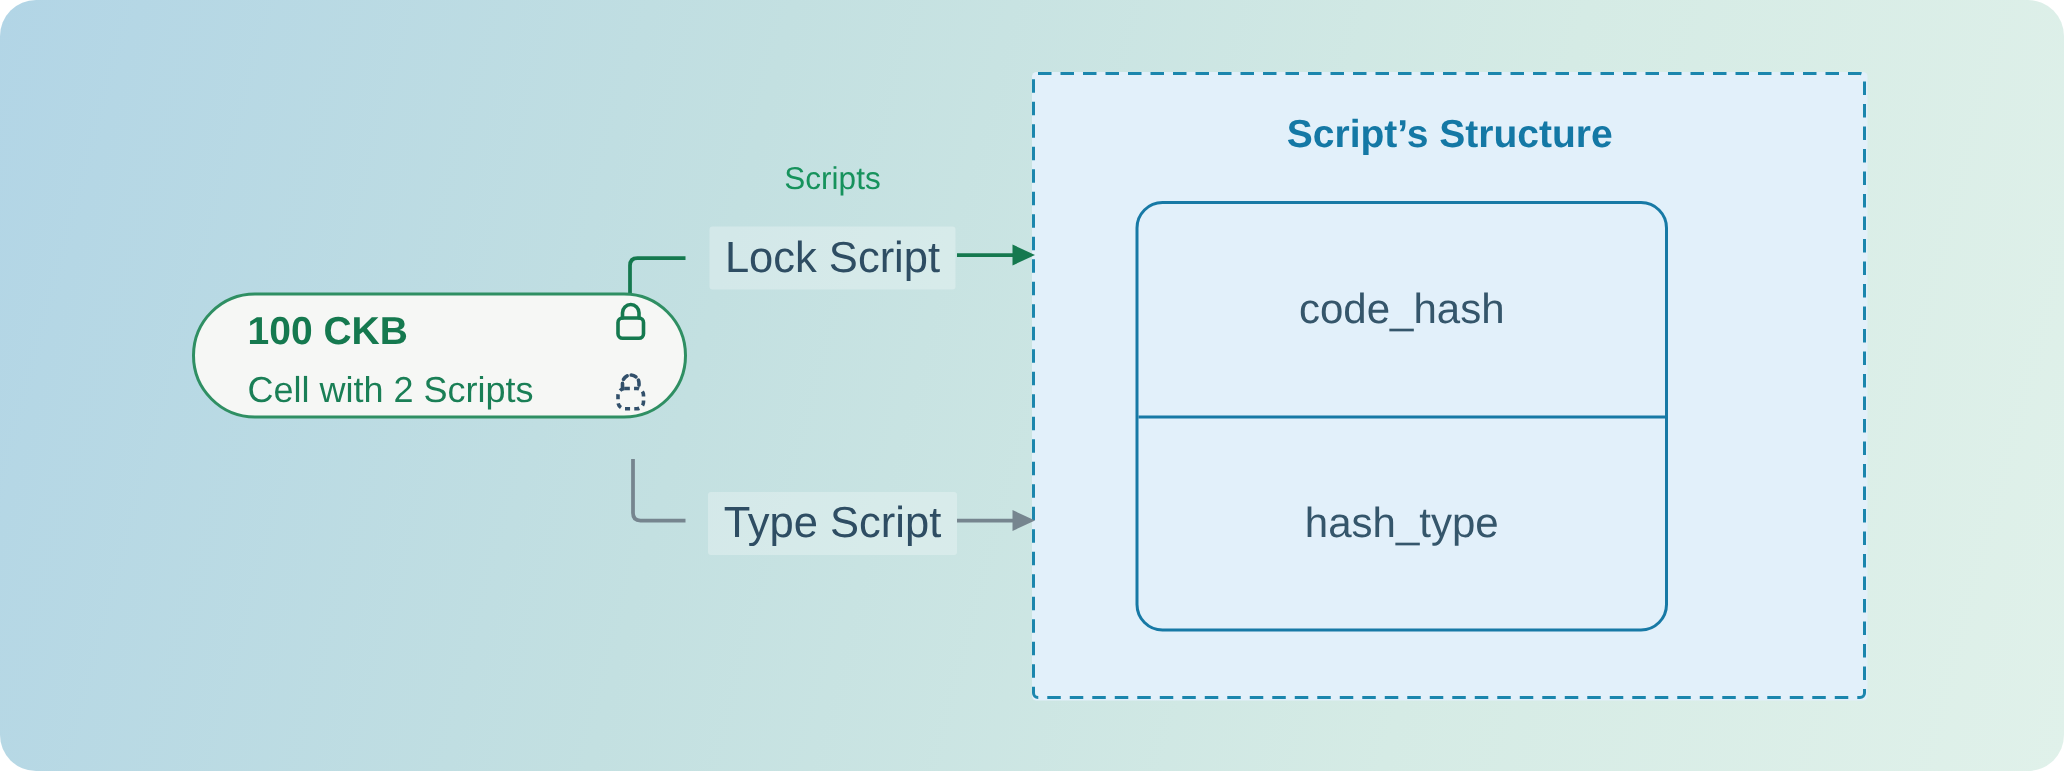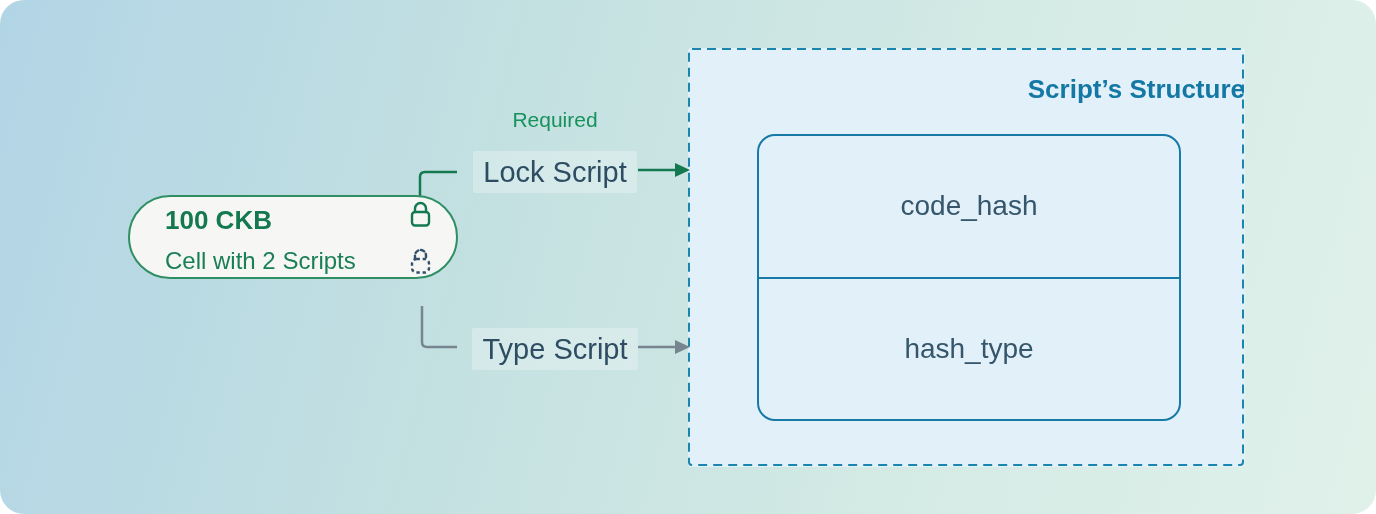--- a/index.html
+++ b/index.html
@@ -29,25 +29,25 @@
   .script-label{font-size:29px;line-height:34px;color:#2e4d63;}
   .script-label.lock{top:151px;}
   .script-label.type{top:328px;}
   .script-label .hl{display:inline-block;padding:4px 10px;background:rgba(255,255,255,0.28);border-radius:2px;}
   
   .structure-box{
     position:absolute;left:688px;top:48px;width:557px;height:419px;box-sizing:border-box;
     background:#e2f0fa;border-radius:3px;z-index:1;
   }
   .box-title{
-    position:absolute;left:688px;top:74px;width:557px;text-align:right;
+    position:absolute;left:688px;top:74px;width:557px;text-align:center;
     font-size:26px;font-weight:bold;color:#1478a5;line-height:30px;z-index:4;
   }
   .fields-table{
-    position:absolute;left:757px;top:134px;width:424px;height:287px;box-sizing:border-box;
+    position:absolute;left:757px;top:134px;width:355px;height:287px;box-sizing:border-box;
     border:2px solid #1779a5;border-radius:18px;display:flex;flex-direction:column;z-index:4;
   }
   .field-row{
     flex:1;display:flex;align-items:center;justify-content:center;
     font-size:28px;color:#35566b;
   }
   .field-row + .field-row{border-top:2px solid #1779a5;}
 </style>
 </head>
 <body>
@@ -80,21 +80,21 @@
       </span>
       <span>
         <svg width="31" height="34" viewBox="0 0 31 34">
           <path d="M10,15 V11.5 a5.5,5.5 0 0 1 11,0 V15" fill="none" stroke="#32506b" stroke-width="2.4" stroke-linecap="round" stroke-dasharray="3.4 2.8"></path>
           <rect x="7" y="15" width="17" height="13.5" rx="4.5" fill="none" stroke="#32506b" stroke-width="2.4" stroke-dasharray="3.4 2.8"></rect>
         </svg>
       </span>
     </div>
   </div>
 
-  <div class="mid-label annotation required">Required</div>
+  <div class="mid-label annotation required">Scripts</div>
 
   <div class="mid-label script-label lock">
     <span class="hl">Lock Script</span>
   </div>
 
   <div class="mid-label script-label type">
     <span class="hl">Type Script</span>
   </div>
 
 

